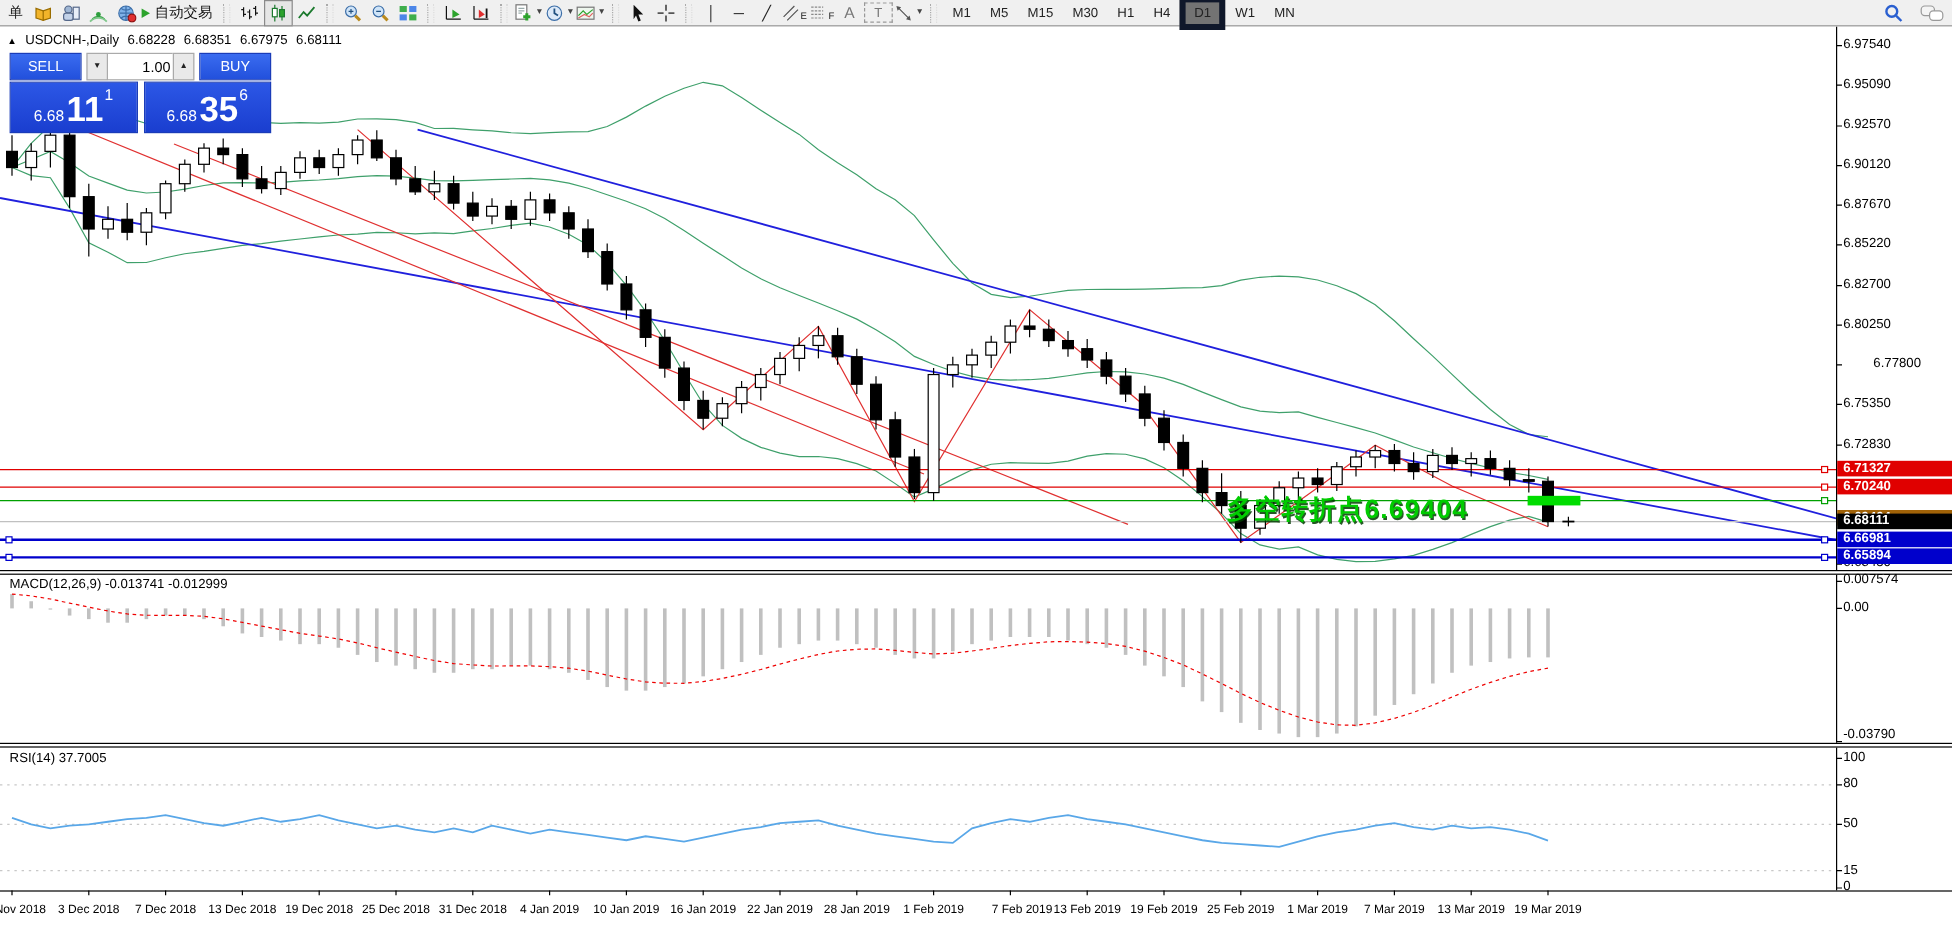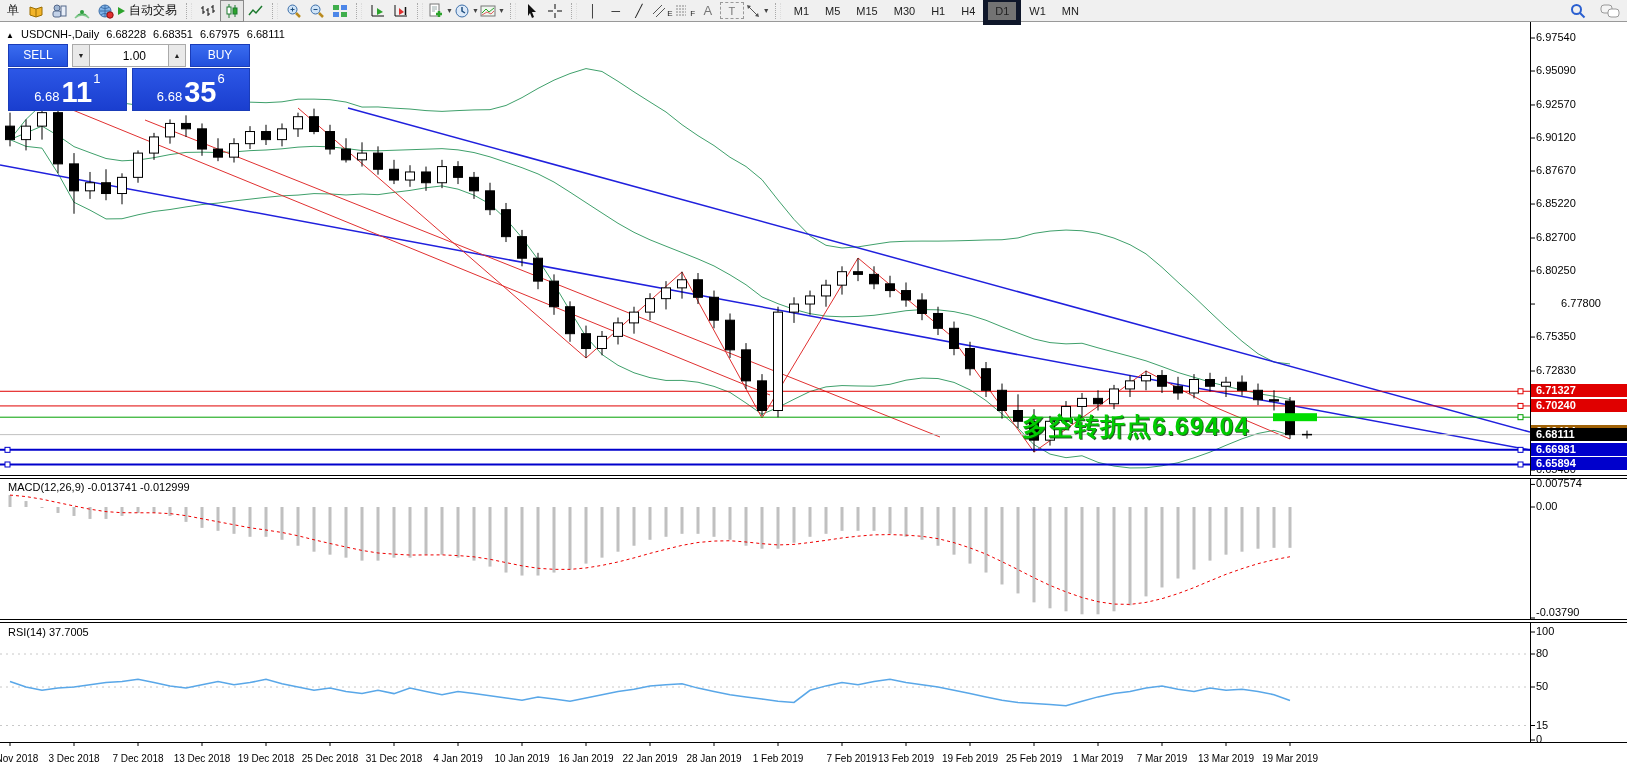--- a/index.html
+++ b/index.html
@@ -23,31 +23,31 @@
   .axis-border{position:absolute;left:1530px;top:22px;width:1px;height:720px;background:#000;z-index:18}
   .bottom-border{position:absolute;left:0;top:742px;width:1627px;height:1px;background:#000;z-index:18}
   .chart-title{position:absolute;left:6px;top:28px;font-size:11px;color:#000;z-index:30;white-space:nowrap}
   .chart-title span{margin-right:4px}
   .sub-label{position:absolute;left:8px;font-size:11px;color:#000;z-index:25;white-space:nowrap}
   .axis-label{position:absolute;left:1536px;width:90px;height:13px;font-size:11px;color:#000;
               line-height:13px;z-index:22;white-space:nowrap}
   .level-label{position:absolute;left:1531px;width:107px;height:13px;font-size:11px;color:#fff;
                line-height:13px;padding-left:5px;box-sizing:border-box;z-index:23;font-weight:bold}
   .date-label{position:absolute;top:753px;width:70px;text-align:center;font-size:10px;color:#000;z-index:22;white-space:nowrap}
-  .annotation{position:absolute;left:1022px;top:410px;font-size:25px;font-weight:bold;color:#00cc00;
+  .annotation{position:absolute;left:1022px;top:410px;font-size:22px;font-weight:bold;color:#00cc00;
               text-shadow:1px 1px 0 rgba(0,60,0,.85);z-index:26;white-space:nowrap;letter-spacing:1px}
   
-  .tpanel{position:absolute;left:8px;top:44px;width:242px;z-index:35;font-family:"Liberation Sans",sans-serif}
+  .tpanel{position:absolute;left:8px;top:44px;width:218px;z-index:35;font-family:"Liberation Sans",sans-serif}
   .trow{display:flex;height:23px}
   .tp-btn{background:linear-gradient(#3a6cf0,#2250dc);color:#fff;border:1px solid #1a3cb8;
           font-size:12px;flex:0 0 58px;text-align:center;line-height:21px;cursor:pointer}
   .spinbtn{flex:0 0 16px;background:#e9e9e9;border:1px solid #aaa;font-size:7px;color:#222;
            display:flex;align-items:center;justify-content:center;cursor:pointer}
   .volfield{flex:1;border:1px solid #aaa;border-left:none;border-right:none;font-size:12px;
-            text-align:right;padding-right:22px;color:#000;background:#fff;min-width:0}
+            text-align:right;padding-right:2px;color:#000;background:#fff;min-width:0}
   .prow{display:flex;gap:5px;margin-top:1px}
   .pbox{flex:1;height:38px;background:linear-gradient(#2c57e6,#1a3ecf);border:1px solid #1a3cb8;
         color:#fff;display:flex;align-items:flex-end;justify-content:center;padding-bottom:3px;cursor:pointer}
   .pbox .sm{font-size:13px;margin-right:2px;line-height:20px}
   .pbox .big{font-size:29px;font-weight:bold;line-height:29px}
   .pbox .sup{font-size:13px;vertical-align:top;line-height:12px;margin-left:1px;align-self:flex-start;margin-top:4px}
   svg.main-svg{position:absolute;left:0;top:0;z-index:10}
 </style>
 </head>
 <body>

